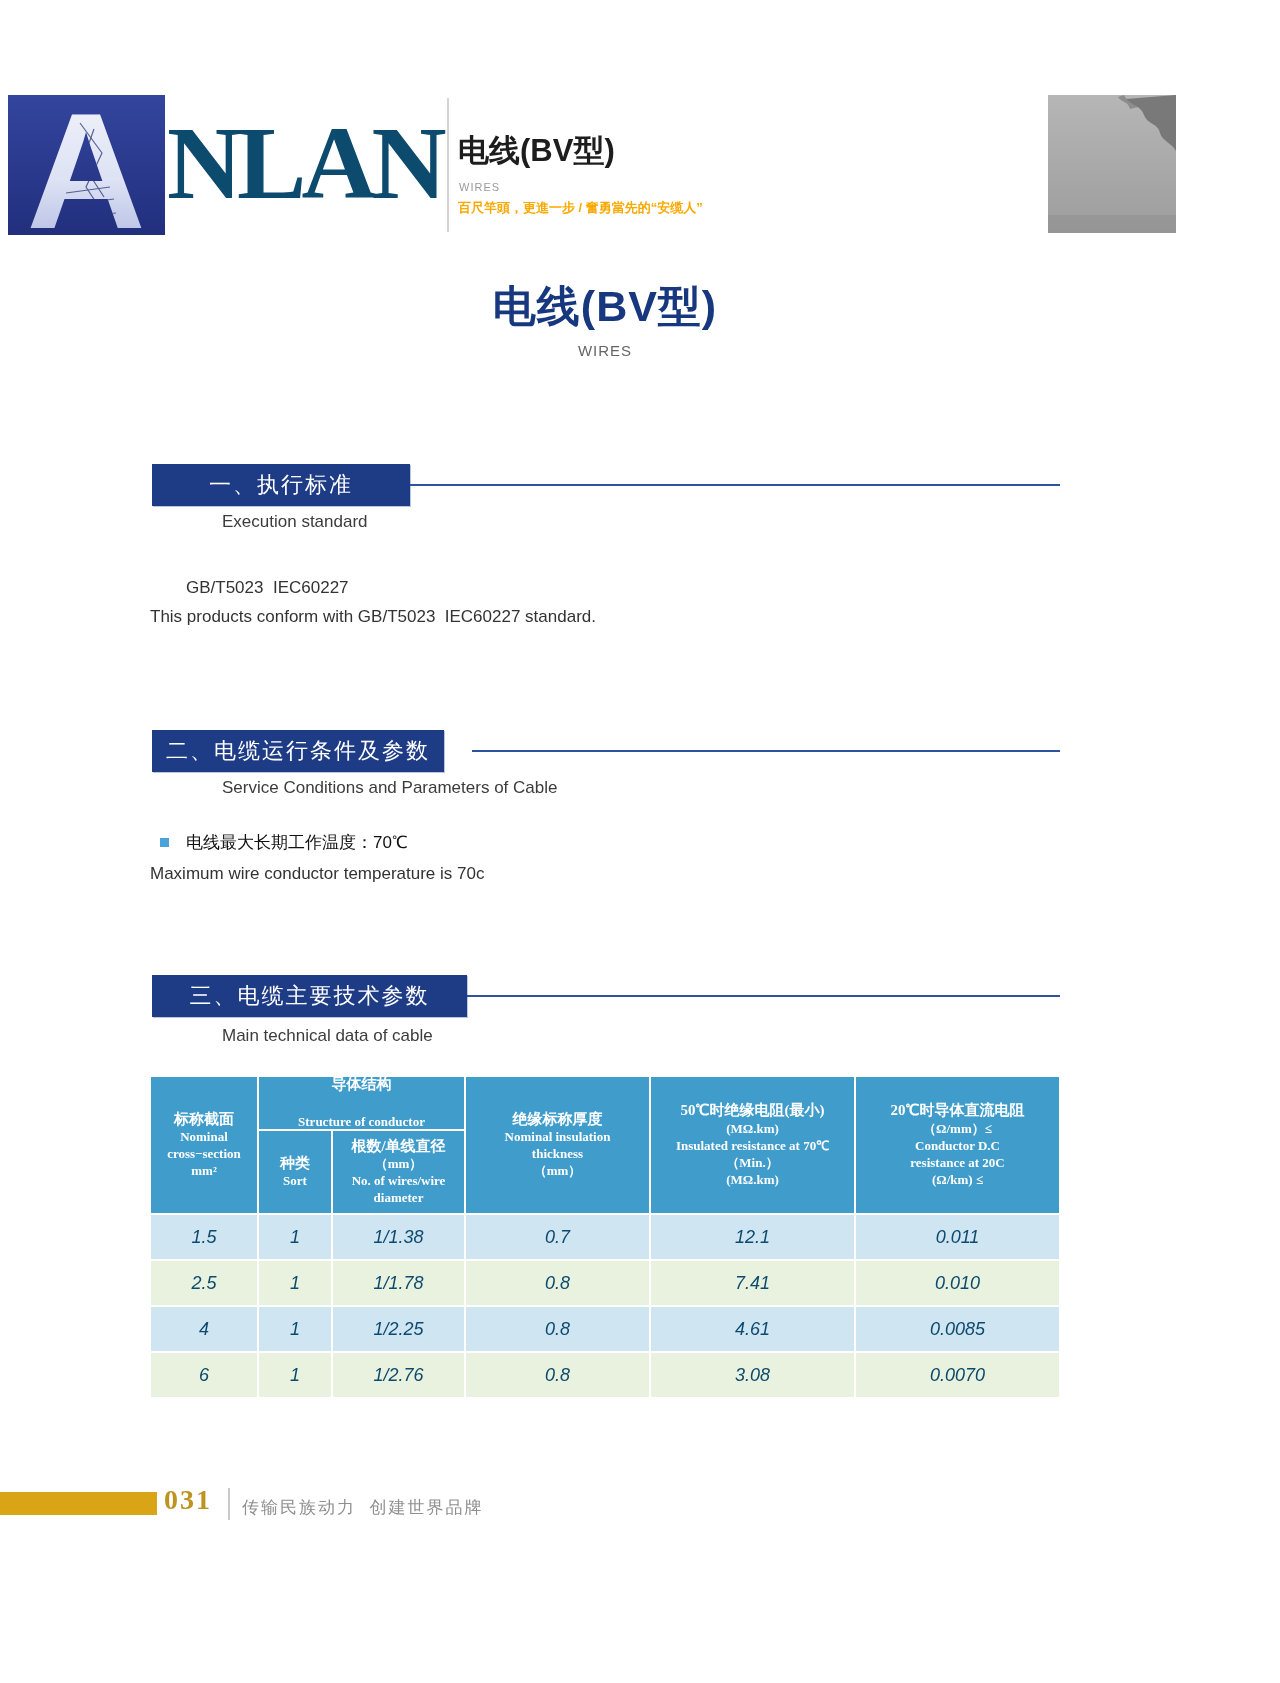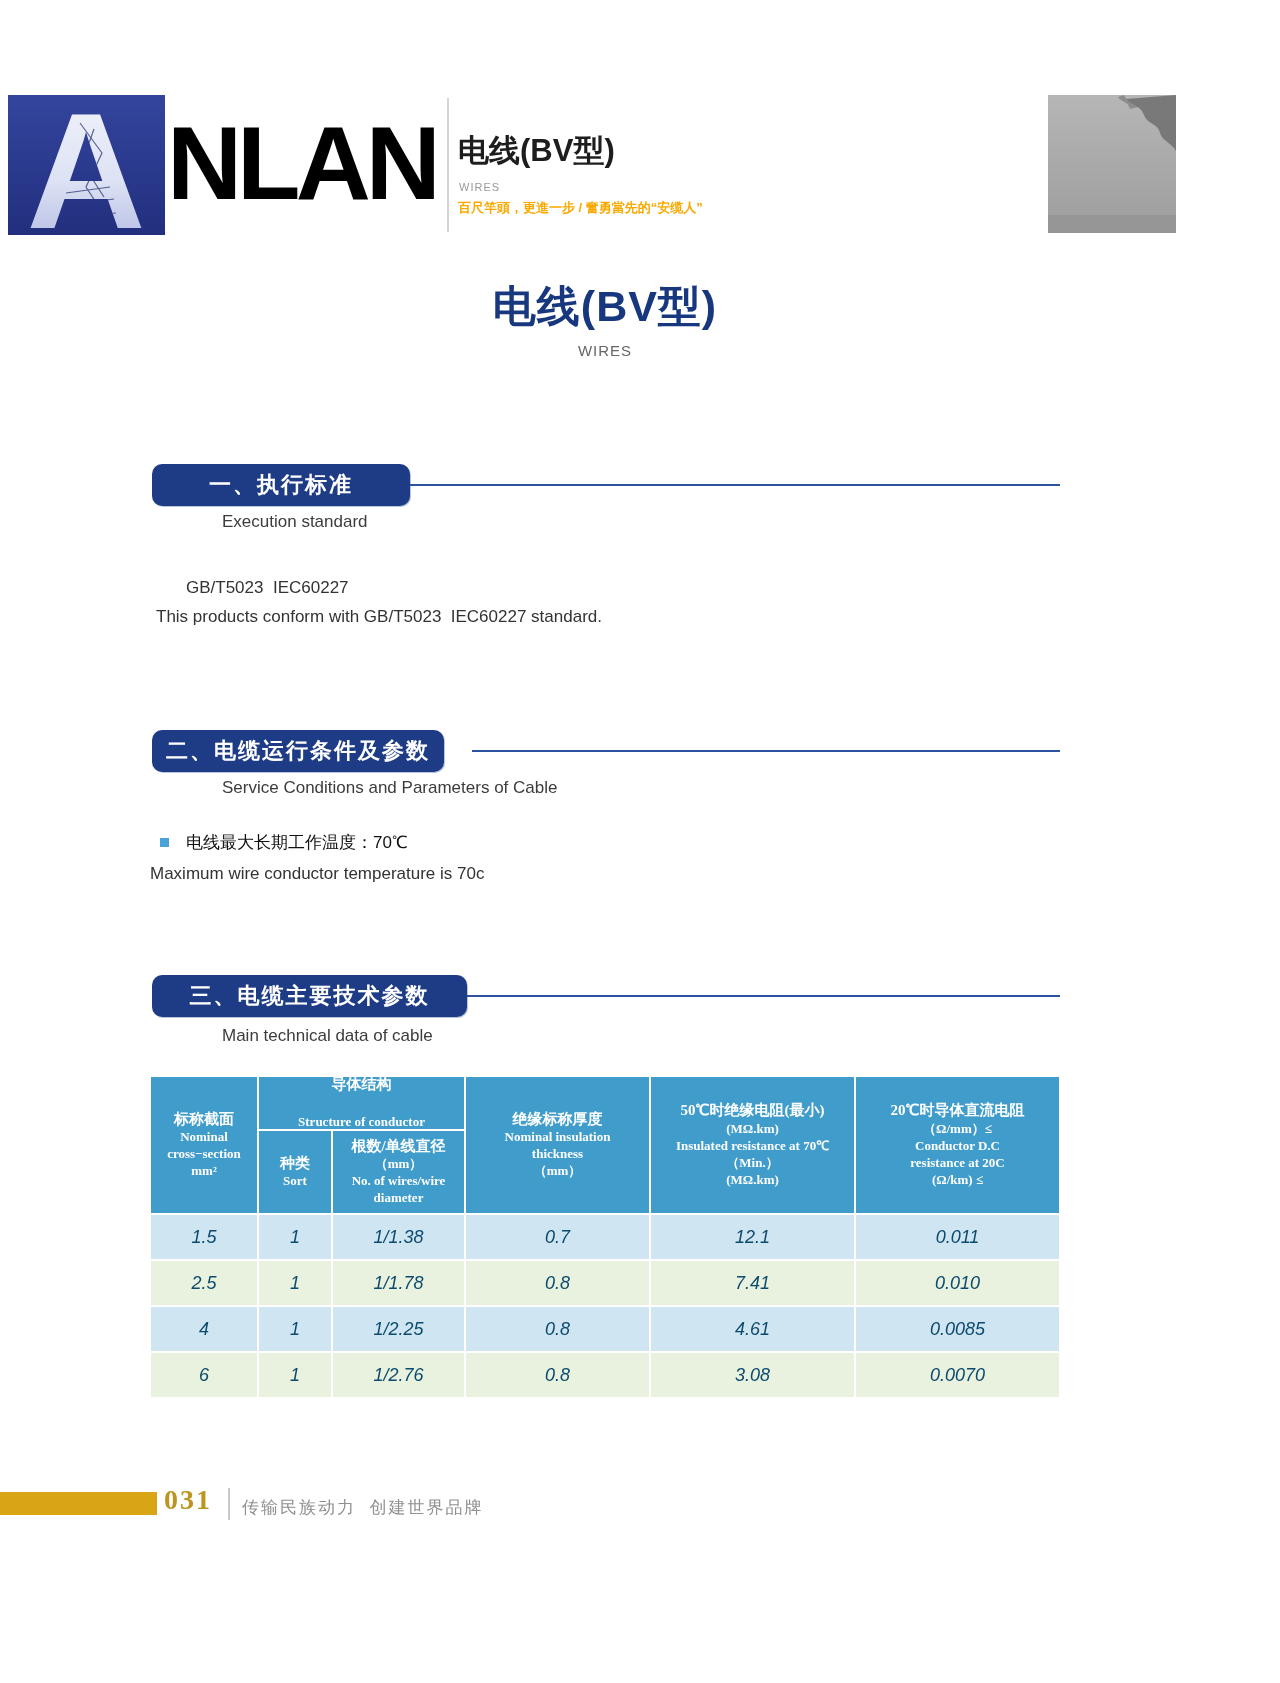--- a/index.html
+++ b/index.html
@@ -5,40 +5,39 @@
   * { margin:0; padding:0; box-sizing:border-box; }
   html,body { background:#ffffff; }
   .page {
     position:relative; width:1280px; height:1683px; background:#ffffff;
     font-family:"Liberation Sans", sans-serif; overflow:hidden;
   }
   
   .logo-square { position:absolute; left:8px; top:95px; width:157px; height:140px; }
   .logo-rest {
     position:absolute; left:167px; top:95px; height:140px; line-height:136px;
-    font-size:104px; font-weight:bold; letter-spacing:-5px; color:#000000;
-    font-family:Liberation Sans, sans-serif;
+    font-size:104px; font-weight:bold; letter-spacing:-5px; color:#0c4a6e;
+    font-family:Liberation Serif, serif;
   }
   .header-divider { position:absolute; left:447px; top:98px; width:2px; height:134px; background:#d4d4d4; }
   .hdr-product-zh { position:absolute; left:458px; top:130px; font-size:31px; font-weight:bold; color:#1d1d1d; }
   .hdr-product-en { position:absolute; left:459px; top:181px; font-size:11px; color:#9a9a9a; letter-spacing:1px; }
   .hdr-tagline { position:absolute; left:458px; top:199px; font-size:13px; font-weight:bold; color:#f9a900; }
   .header-photo { position:absolute; left:1048px; top:95px; width:128px; height:138px; }
 
   
   .title-wrap { position:absolute; left:150px; top:278px; width:910px; text-align:center; }
   .title-zh { font-size:43px; font-weight:bold; color:#17377e; letter-spacing:1px; }
   .title-en { margin-top:6px; font-size:15px; color:#666666; letter-spacing:1px; }
 
   
   .sec-box {
     position:absolute; left:152px; height:42px; line-height:42px; background:#1e3c85;
-    color:#ffffff; font-size:22px; font-weight:bold; text-align:center; letter-spacing:2px;
+    color:#ffffff; font-size:22px; font-weight:normal; text-align:center; letter-spacing:2px;
     box-shadow:1px 1px 0 #b9c4dd;
-    border-radius:10px;
   }
   .sec-line { position:absolute; height:2px; background:#2d52a0; }
   .sec-en { position:absolute; left:222px; font-size:17px; color:#3c3c3c; }
   .body-line { position:absolute; font-size:17px; color:#333333; white-space:pre; }
   .bullet-square { position:absolute; left:160px; width:9px; height:9px; background:#4aa3d8; }
   .bullet-text { position:absolute; left:186px; font-size:17px; color:#111111; }
 
   
   .spec-table {
     position:absolute; left:151px; top:1077px;
@@ -126,21 +125,21 @@
 
   <div class="title-wrap">
     <div class="title-zh">电线(BV型)</div>
     <div class="title-en">WIRES</div>
   </div>
 
   <div class="sec-box" style="top:464px; width:258px;">一、执行标准</div>
   <div class="sec-line" style="left:410px; top:484px; width:650px;"></div>
   <div class="sec-en" style="top:512px;">Execution standard</div>
   <div class="body-line" style="left:186px; top:578px;">GB/T5023  IEC60227</div>
-  <div class="body-line" style="left:156px; top:607px;">This products conform with GB/T5023  IEC60227 standard.</div>
+  <div class="body-line" style="left:150px; top:607px;">This products conform with GB/T5023  IEC60227 standard.</div>
 
   <div class="sec-box" style="top:730px; width:292px;">二、电缆运行条件及参数</div>
   <div class="sec-line" style="left:472px; top:750px; width:588px;"></div>
   <div class="sec-en" style="top:778px;">Service Conditions and Parameters of Cable</div>
   <div class="bullet-square" style="top:838px;"></div>
   <div class="bullet-text" style="top:831px;">电线最大长期工作温度：70℃</div>
   <div class="body-line" style="left:150px; top:864px;">Maximum wire conductor temperature is 70c</div>
 
   <div class="sec-box" style="top:975px; width:315px;">三、电缆主要技术参数</div>
   <div class="sec-line" style="left:467px; top:995px; width:593px;"></div>

